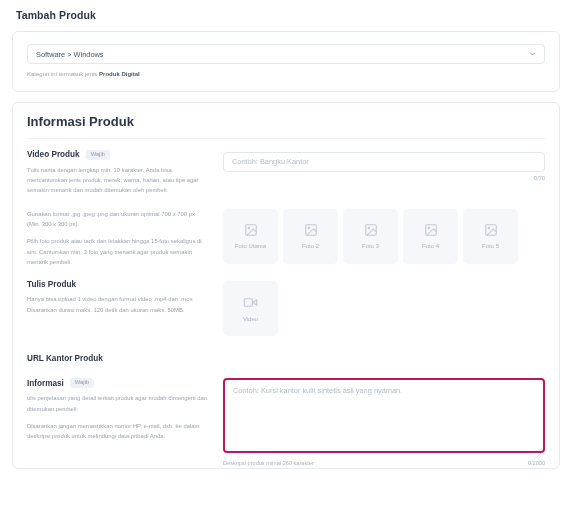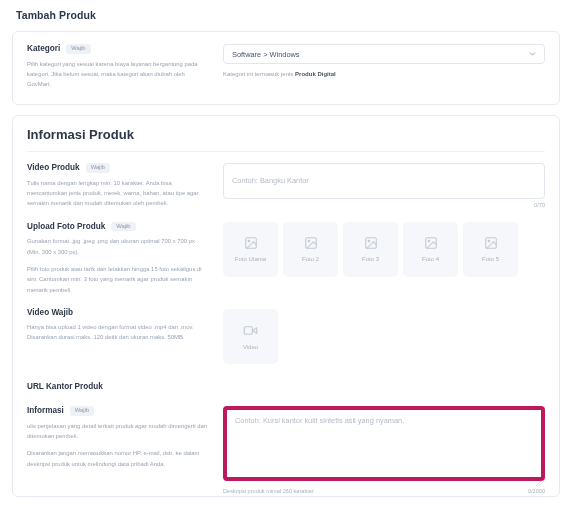--- a/index.html
+++ b/index.html
@@ -127,21 +127,21 @@
   }
   .sub-note {
     font-size: 6px;
     color: #9aa3b2;
     margin-top: 7px;
   }
   .sub-note b { color: #4a5668; font-weight: bold; }
 
   .text-input {
     width: 100%;
-    height: 36px;
+    height: 20px;
     border: 1px solid #e2e7ef;
     border-radius: 4px;
     font-size: 7.4px;
     color: #46536b;
     padding: 0 8px;
     background: #fff;
     font-family: "Liberation Sans", sans-serif;
     outline: none;
   }
   .text-input::placeholder { color: #b2bac7; }
@@ -177,21 +177,21 @@
   }
   .tile svg { display: block; }
 
   .video-tile-wrap { padding-top: 1px; }
 
   
   .ta-wrap { position: relative; }
   .textarea {
     width: 100%;
     height: 75px;
-    border: 4px solid #be185d;
+    border: 2px solid #be185d;
     border-radius: 4px;
     font-size: 7.4px;
     color: #46536b;
     padding: 6px 8px;
     background: #fff;
     font-family: "Liberation Sans", sans-serif;
     resize: none;
     outline: none;
     line-height: 1.4;
   }
@@ -215,27 +215,20 @@
 </style>
 </head>
 <body>
 
 <div class="page">
 
   <h1 class="page-title">Tambah Produk</h1>
 
   <div class="card card-kategori">
     <div class="field-row" style="padding-top:0;">
-      <div class="field-left">
-        <div class="label-line">
-          <span class="label-text">Kategori</span>
-          <span class="badge-wajib">Wajib</span>
-        </div>
-        <p class="help">Pilih kategori yang sesuai karena biaya layanan bergantung pada kategori. Jika belum sesuai, maka kategori akan diubah oleh GovMart.</p>
-      </div>
       <div class="field-right">
         <div class="select-wrap">
           <div class="select-box">
             <span>Software &gt; Windows</span>
           </div>
           <span class="chev">
             <svg width="9" height="9" viewBox="0 0 24 24" fill="none" stroke="#8c97a8" stroke-width="2.2" stroke-linecap="round" stroke-linejoin="round">
                 <polyline points="6 9 12 15 18 9"></polyline>
               </svg>
           </span>
@@ -259,24 +252,20 @@
         <p class="help">Tulis nama dengan lengkap min. 10 karakter. Anda bisa mencantumkan jenis produk, merek, warna, bahan, atau tipe agar semakin menarik dan mudah ditemukan oleh pembeli.</p>
       </div>
       <div class="field-right">
         <input class="text-input" type="text" placeholder="Contoh: Bangku Kantor" style="">
         <div class="counter">0/70</div>
       </div>
     </div>
 
     <div class="field-row">
       <div class="field-left">
-        <div class="label-line">
-          <span class="label-text">Upload Foto Produk</span>
-          <span class="badge-wajib">Wajib</span>
-        </div>
         <p class="help">Gunakan format .jpg .jpeg .png dan ukuran optimal 700 x 700 px (Min. 300 x 300 px).</p>
         <p class="help">Pilih foto produk atau tarik dan letakkan hingga 15 foto sekaligus di sini. Cantumkan min. 3 foto yang menarik agar produk semakin menarik pembeli.</p>
       </div>
       <div class="field-right">
         <div class="tiles">
 
           <div class="tile">
             <span>
               <svg width="14" height="14" viewBox="0 0 24 24" fill="none" stroke="#c2c9d6" stroke-width="1.8" stroke-linecap="round" stroke-linejoin="round">
                   <rect x="3" y="3" width="18" height="18" rx="2"></rect>
@@ -331,21 +320,21 @@
             <span class="tile-label">Foto 5</span>
           </div>
 
         </div>
       </div>
     </div>
 
     <div class="field-row">
       <div class="field-left">
         <div class="label-line">
-          <span class="label-text">Video Wajib</span>
+          <span class="label-text">Tulis Produk</span>
         </div>
         <p class="help">Hanya bisa upload 1 video dengan format video .mp4 dan .mov. Disarankan durasi maks. 120 detik dan ukuran maks. 50MB.</p>
       </div>
       <div class="field-right video-tile-wrap">
         <div class="tiles">
           <div class="tile">
             <span>
               <svg width="15" height="15" viewBox="0 0 24 24" fill="none" stroke="#c2c9d6" stroke-width="1.8" stroke-linecap="round" stroke-linejoin="round">
                   <rect x="2" y="6" width="13" height="12" rx="2"></rect>
                   <polygon points="22 7.5 17 11 17 13 22 16.5"></polygon>

